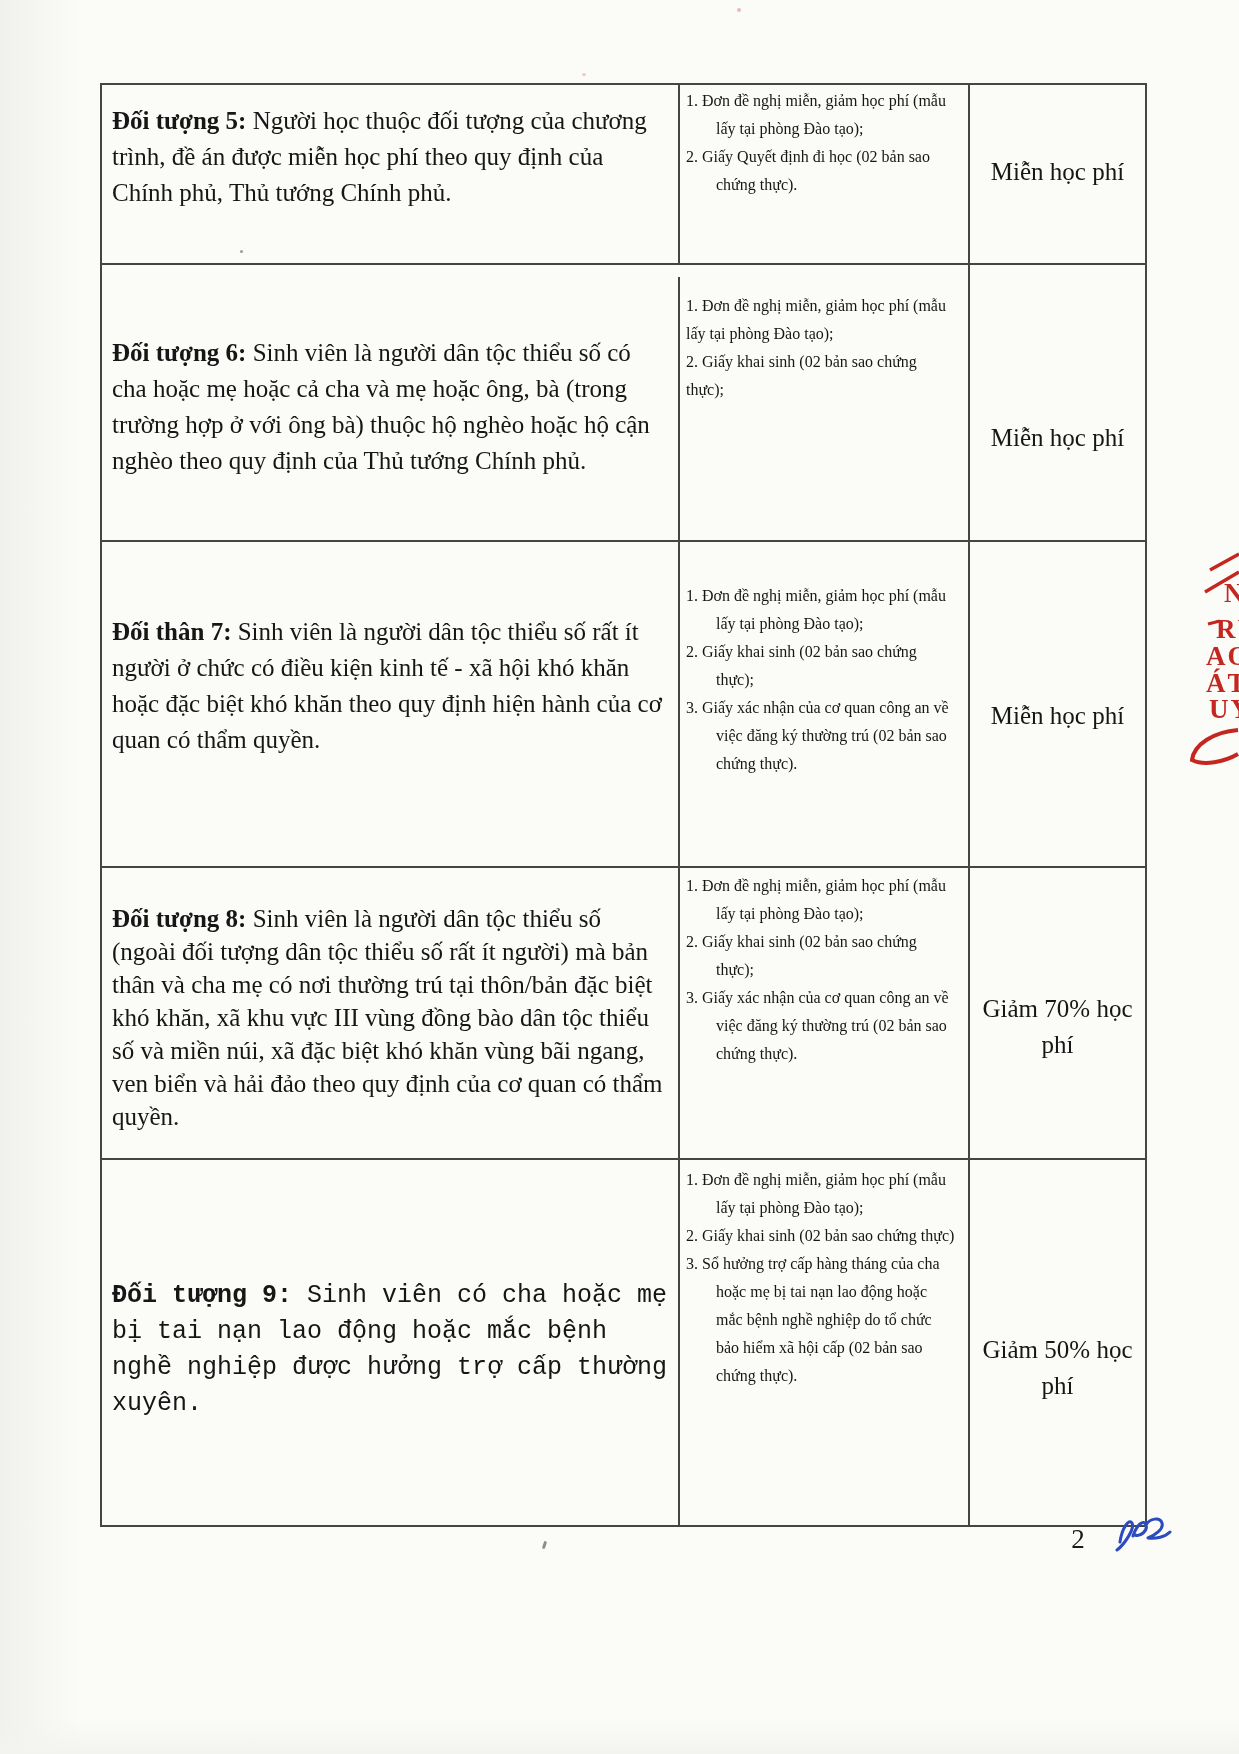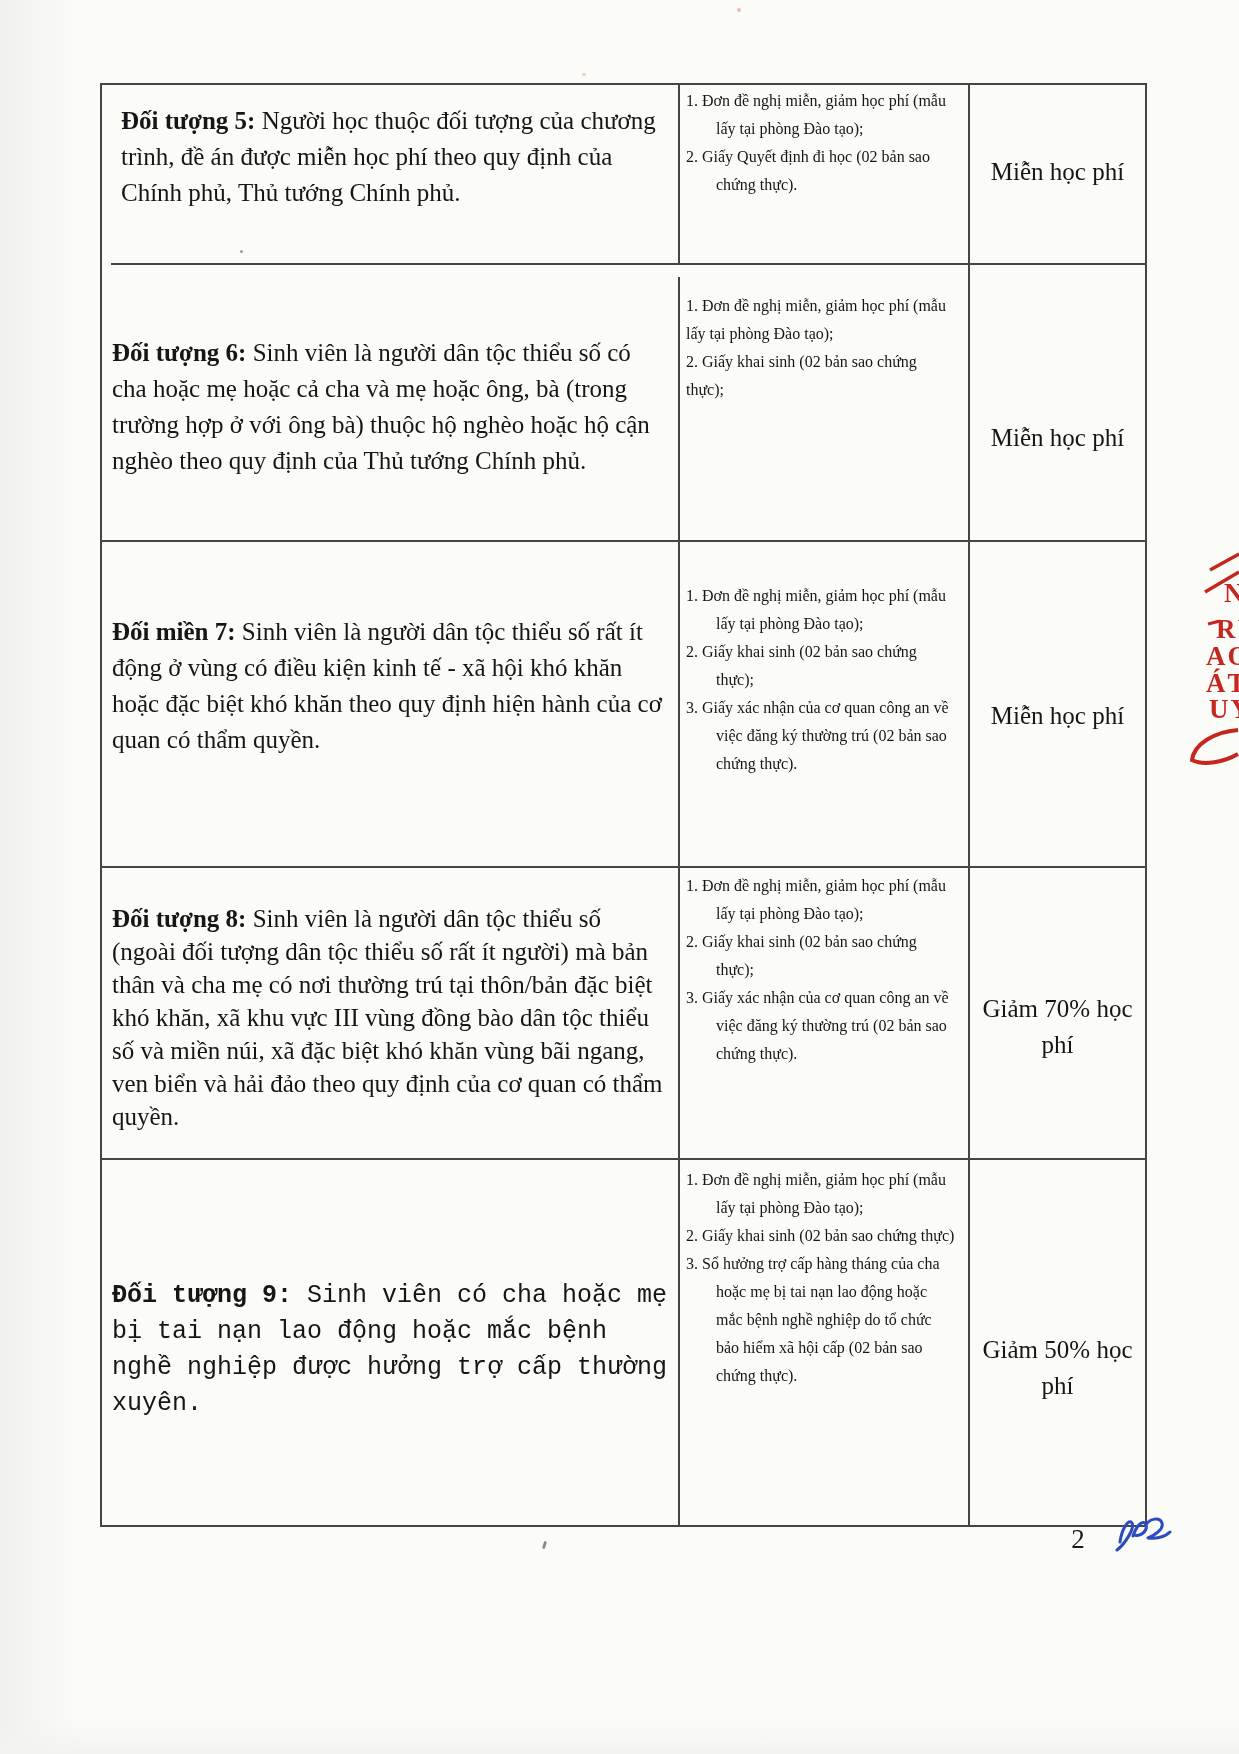--- a/index.html
+++ b/index.html
@@ -34,21 +34,21 @@
   }
   .last-col{border-right:none;}
   .last-row{border-bottom:none;}
   .c1{font-size:25px;line-height:36px;padding-left:10px;padding-right:8px;text-align:left;}
   .c1 b{font-weight:bold;}
   .c1.tight{line-height:33px;}
   .c2{font-size:16px;line-height:28px;padding-left:6px;padding-right:12px;}
   .hang .doc-item{padding-left:30px;text-indent:-30px;}
   .doc-item{margin:0;}
   .c3{font-size:25px;line-height:36px;display:flex;align-items:center;justify-content:center;text-align:center;padding:0 8px;margin-top:23px;}
-  .pt-r1c1{padding-top:18px;margin-left:9px;} .pt-r2c1{padding-top:58px;margin-top:12px;} .pt-r3c1{padding-top:72px;}
+  .pt-r1c1{padding-top:18px;} .pt-r2c1{padding-top:58px;margin-top:12px;} .pt-r3c1{padding-top:72px;}
   .pt-r4c1{padding-top:34px;} .pt-r5c1{padding-top:118px;font-family:Liberation Mono, monospace;}
   .pt-r1c2{padding-top:2px;}  .pt-r2c2{padding-top:27px;} .pt-r3c2{padding-top:40px;}
   .pt-r4c2{padding-top:4px;}  .pt-r5c2{padding-top:6px;}
   .off-r1{transform:translateY(-14px);}
   .off-r2{transform:translateY(24px);}
   .off-r3{transform:translateY(0);}
   .off-r4{transform:translateY(2px);}
   .off-r5{transform:translateY(14px);}
   .stamp-svg{position:absolute;left:1180px;top:548px;width:59px;height:232px;overflow:hidden;}
   .stamp-svg text{
@@ -90,21 +90,21 @@
   </div>
   <div class="cell c2 pt-r2c2">
     <p class="doc-item">1. Đơn đề nghị miễn, giảm học phí (mẫu lấy tại phòng Đào tạo);</p>
     <p class="doc-item">2. Giấy khai sinh (02 bản sao chứng thực);</p>
   </div>
   <div class="cell c3 last-col">
     <span class="off-r2">Miễn học phí</span>
   </div>
 
   <div class="cell c1 pt-r3c1">
-    <b>Đối miền 7:</b><span> Sinh viên là người dân tộc thiểu số rất ít động ở vùng có điều kiện kinh tế - xã hội khó khăn hoặc đặc biệt khó khăn theo quy định hiện hành của cơ quan có thẩm quyền.</span>
+    <b>Đối thân 7:</b><span> Sinh viên là người dân tộc thiểu số rất ít người ở chức có điều kiện kinh tế - xã hội khó khăn hoặc đặc biệt khó khăn theo quy định hiện hành của cơ quan có thẩm quyền.</span>
   </div>
   <div class="cell c2 hang pt-r3c2">
     <p class="doc-item">1. Đơn đề nghị miễn, giảm học phí (mẫu lấy tại phòng Đào tạo);</p>
     <p class="doc-item">2. Giấy khai sinh (02 bản sao chứng thực);</p>
     <p class="doc-item">3. Giấy xác nhận của cơ quan công an về việc đăng ký thường trú (02 bản sao chứng thực).</p>
   </div>
   <div class="cell c3 last-col">
     <span class="off-r3">Miễn học phí</span>
   </div>
 

